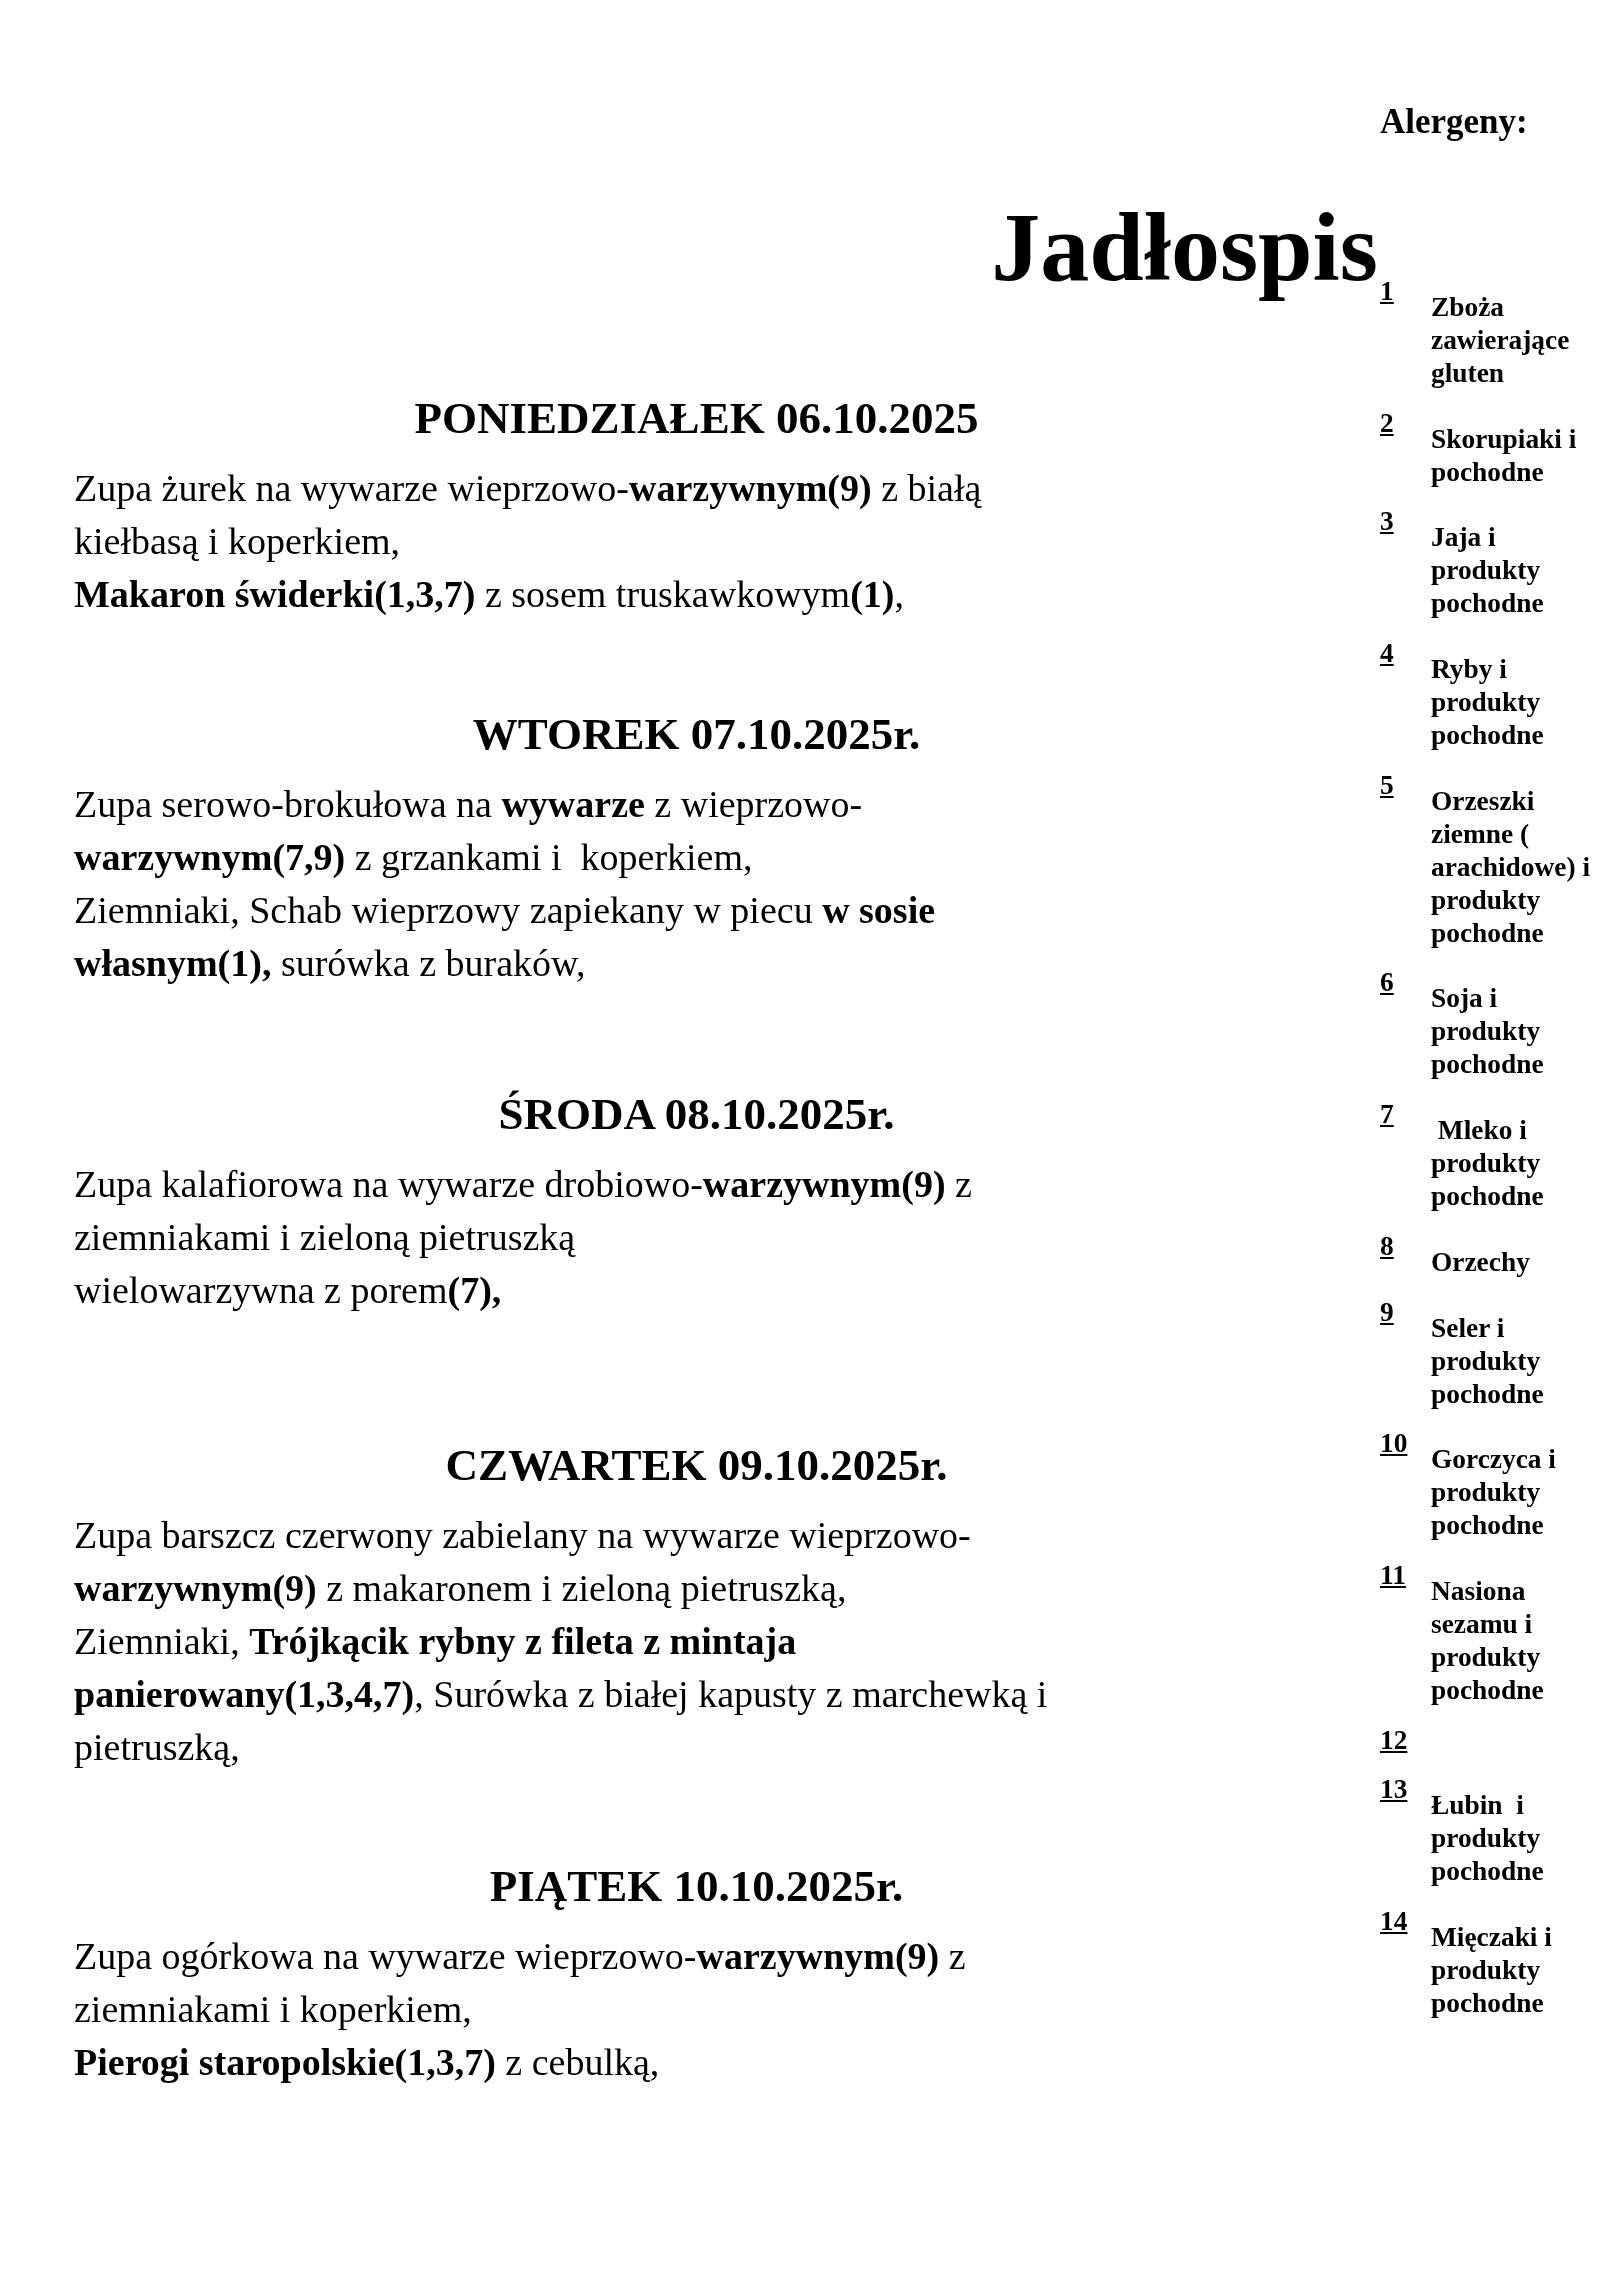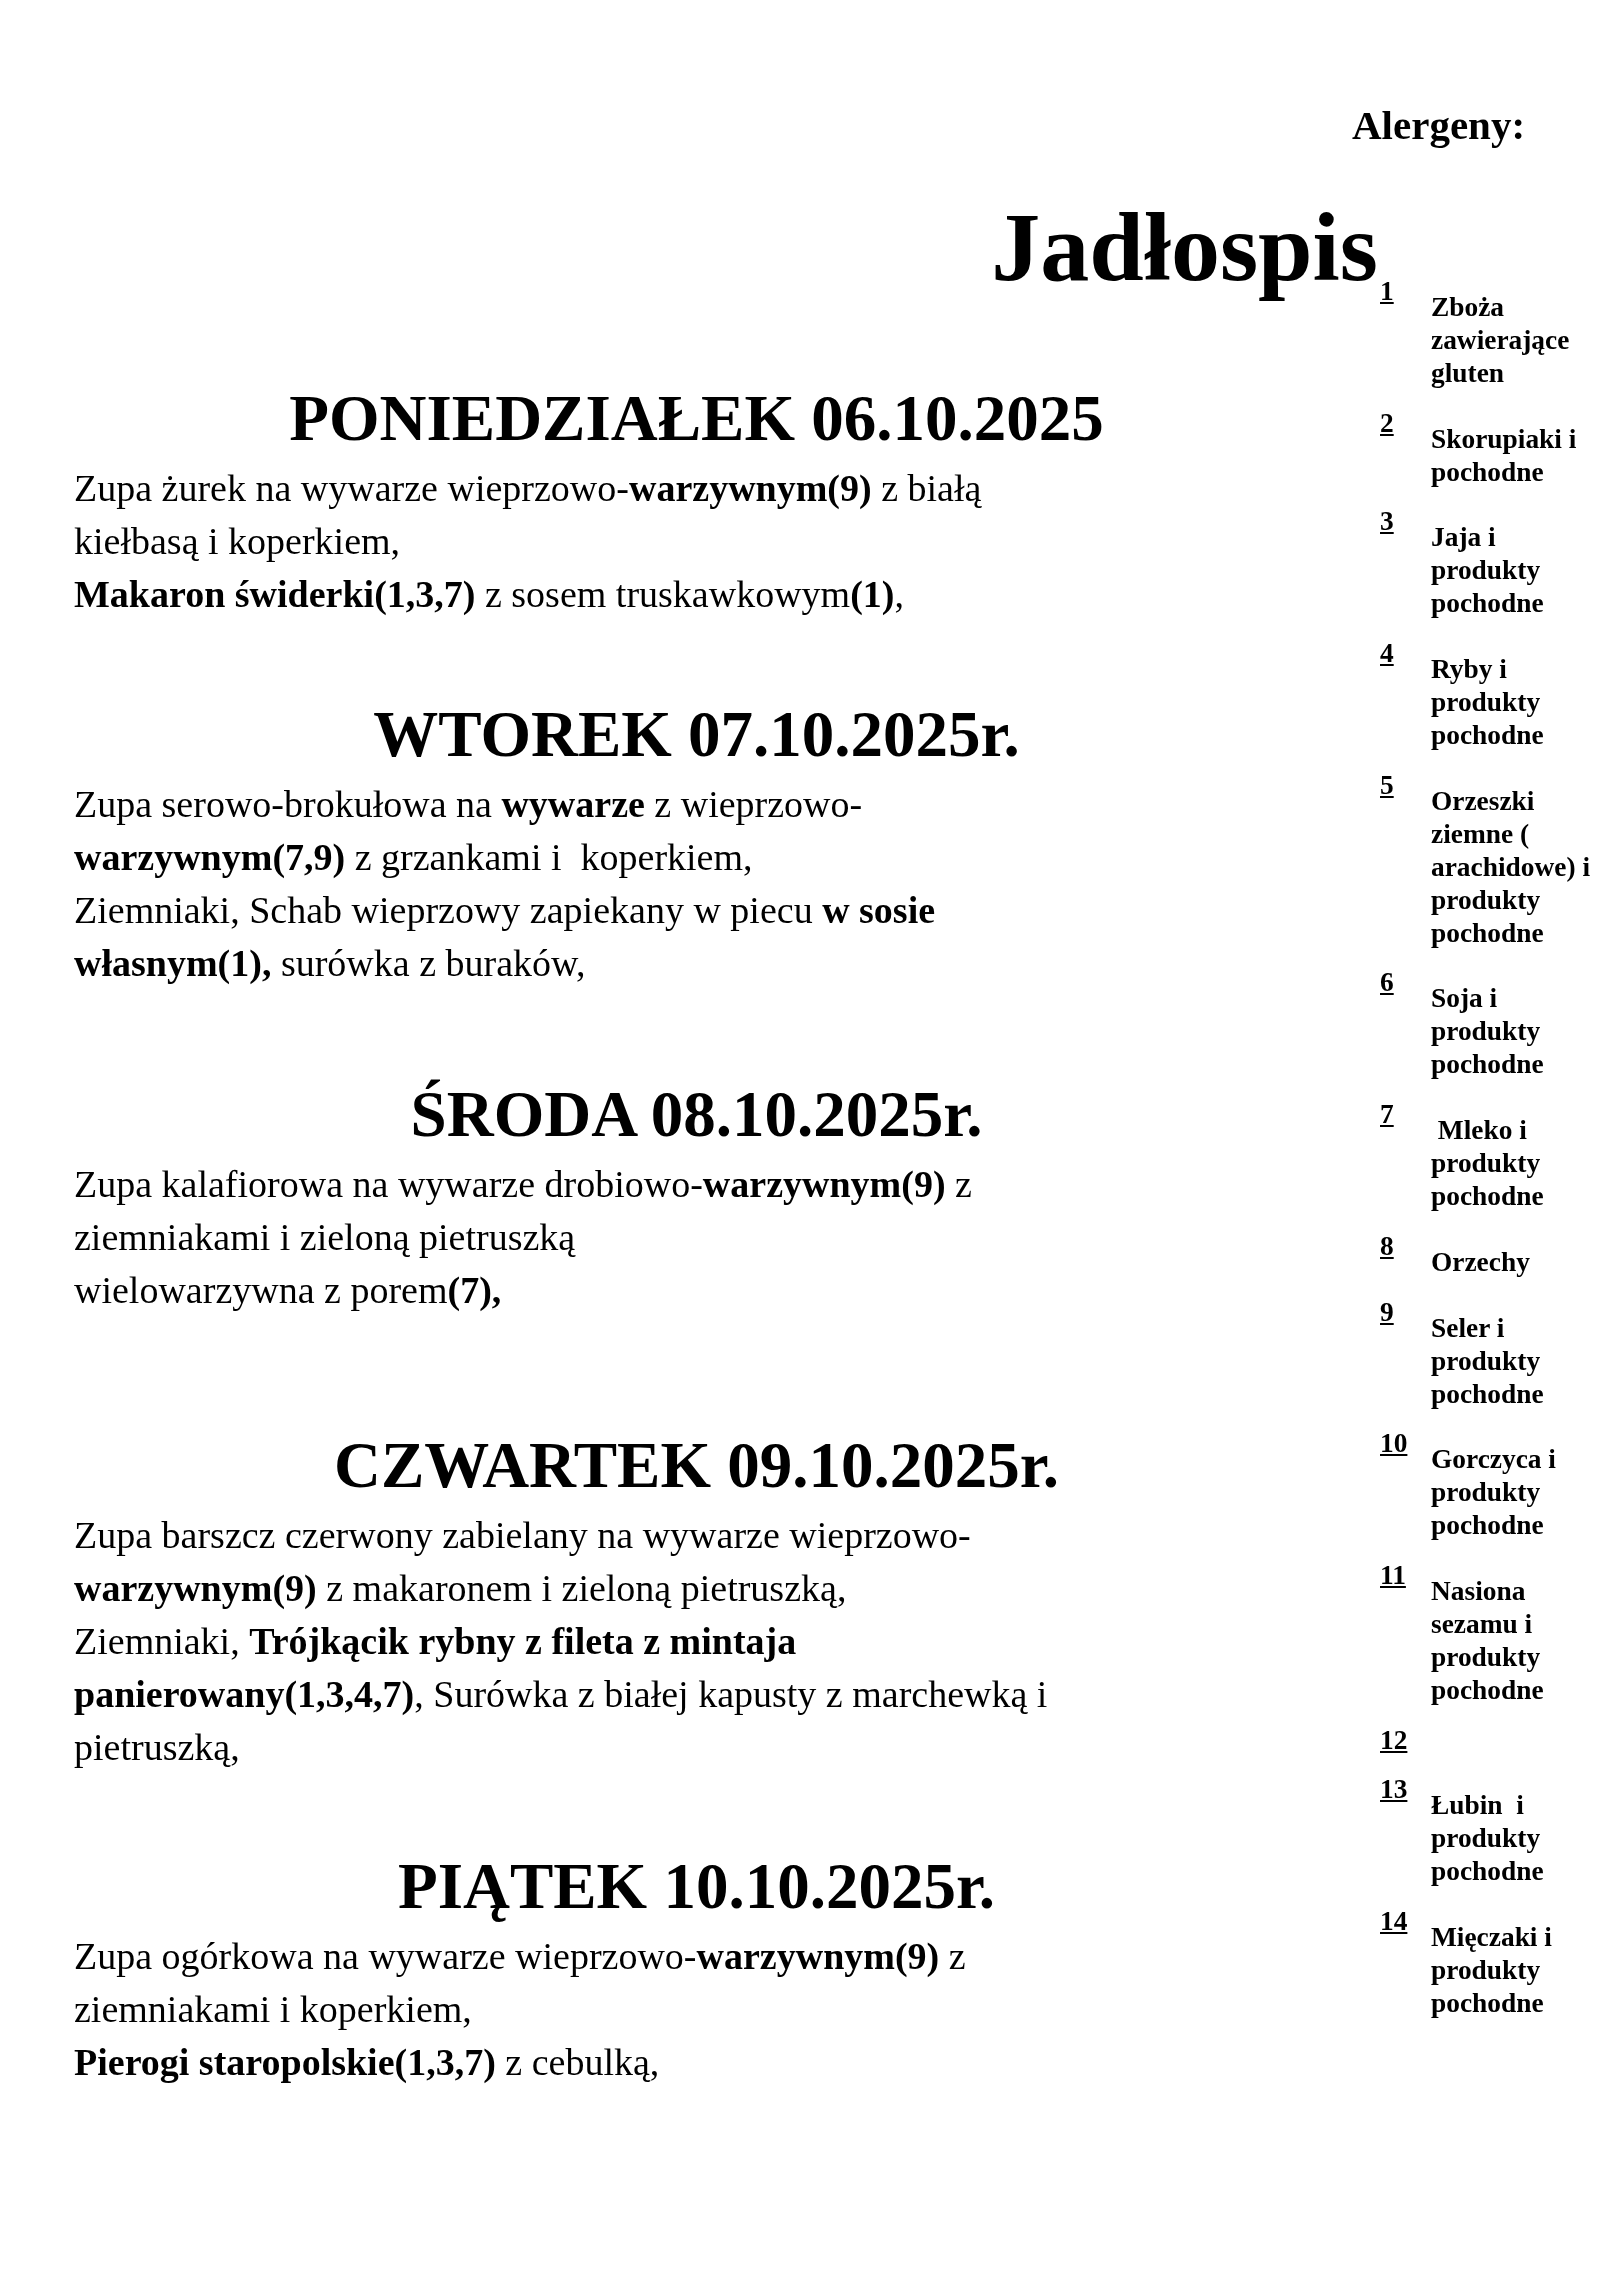--- a/index.html
+++ b/index.html
@@ -24,37 +24,37 @@
   .day-section{
     position:absolute;
     left:74px;width:1245px;
   }
   .day-section:nth-of-type(1){top:392px;}
   .day-section:nth-of-type(2){top:708px;}
   .day-section:nth-of-type(3){top:1088px;}
   .day-section:nth-of-type(4){top:1439px;}
   .day-section:nth-of-type(5){top:1860px;}
   .day-heading{
-    font-size:65px;font-weight:bold;
+    font-size:45px;font-weight:bold;
     line-height:53px;
     text-align:center;
     margin:0 0 16.7px 0;
     white-space:pre;
   }
   .menu-line{
     font-size:38px;
     line-height:53px;
     white-space:pre;
   }
   .menu-line .b{font-weight:bold;}
   
   .allergens-heading{
     position:absolute;
-    left:1352px;top:103px;
-    font-size:41px;font-weight:bold;
+    left:1380px;top:103px;
+    font-size:35px;font-weight:bold;
     line-height:1.1;
     white-space:pre;
   }
   .allergen-list{
     position:absolute;
     left:1380px;top:275px;width:241px;
     font-size:27.4px;font-weight:bold;
     line-height:33px;
   }
   .allergen-item{

